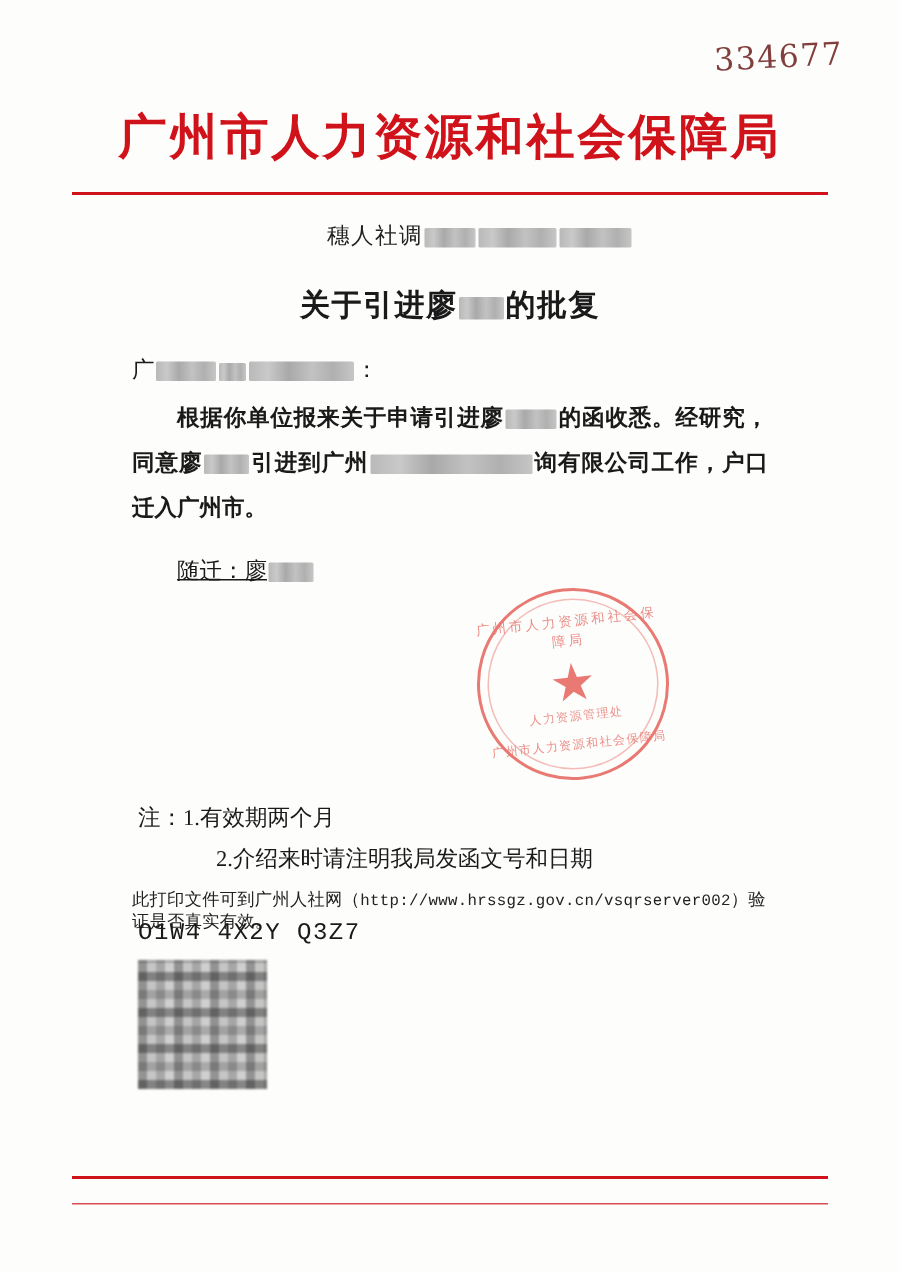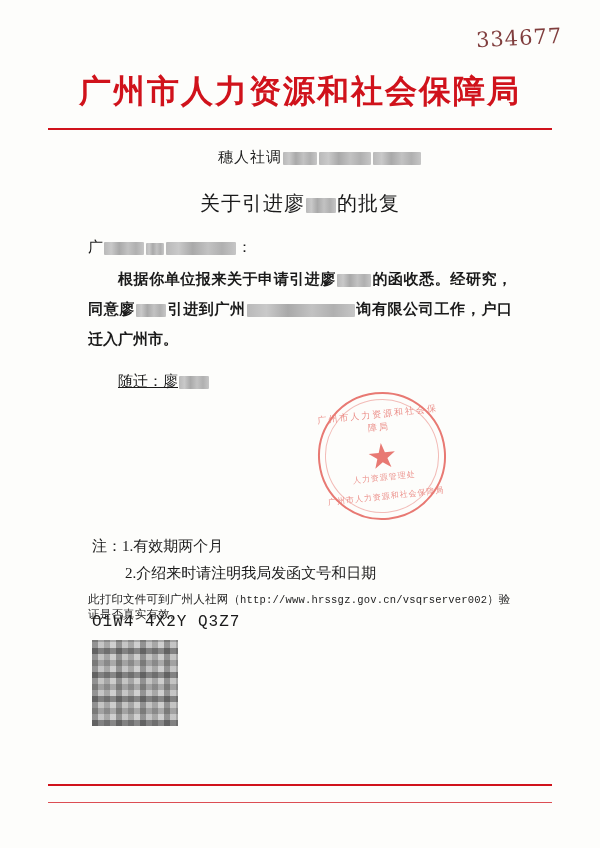--- a/index.html
+++ b/index.html
@@ -87,21 +87,21 @@
   .redact.short { height: 12px; }
 
   
   .doc-title {
     position: absolute;
     top: 190px;
     left: 0;
     right: 0;
     text-align: center;
     font-size: 20px;
-    font-weight: normal;
+    font-weight: bold;
     letter-spacing: 1px;
   }
 
   
   .body-wrap {
     position: absolute;
     top: 232px;
     left: 88px;
     width: 424px;
     font-size: 15px;
@@ -179,21 +179,21 @@
   }
 
   
   .notes {
     position: absolute;
     top: 533px;
     left: 92px;
     font-size: 15px;
     line-height: 27px;
   }
-  .notes-line2 { margin-left: 33px; }
+  .notes-line2 { margin-left: 52px; }
 
   
   .footnote {
     position: absolute;
     top: 592px;
     left: 88px;
     width: 430px;
     font-size: 11.5px;
     color: #222;
     letter-spacing: 0.2px;

